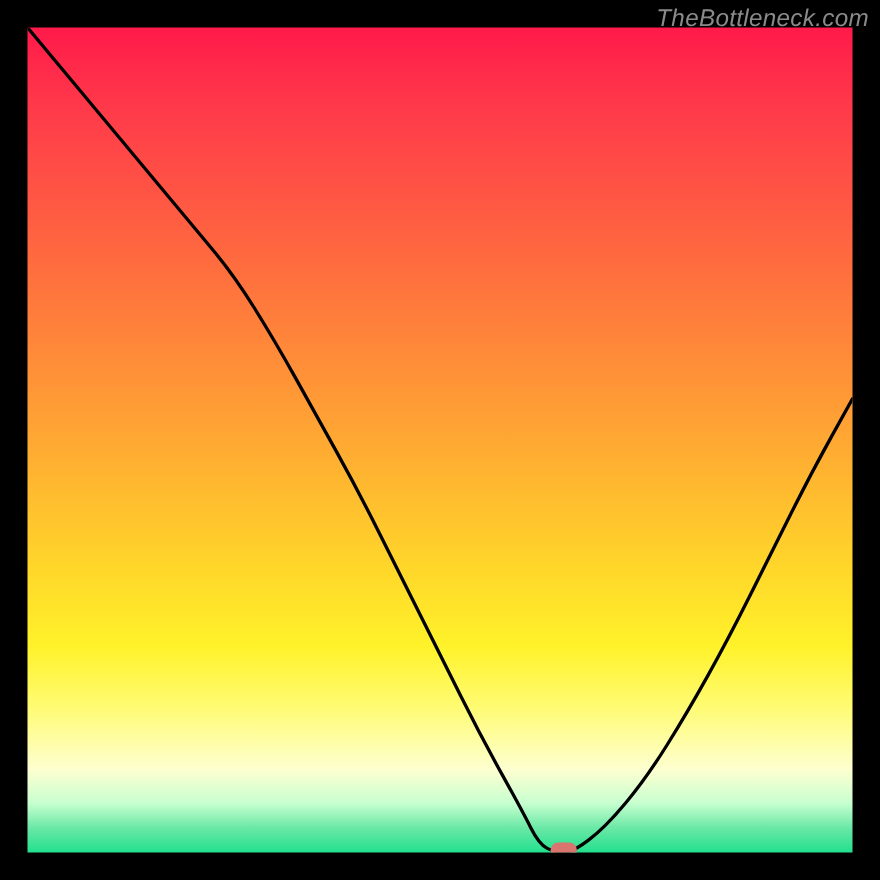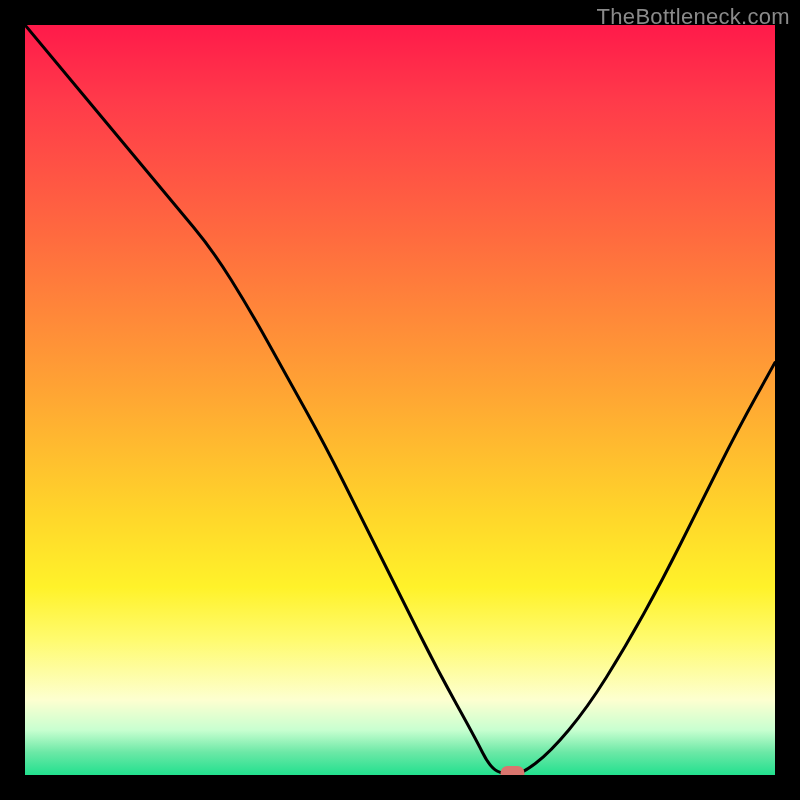--- a/index.html
+++ b/index.html
@@ -7,20 +7,21 @@
     padding: 0;
     width: 800px;
     height: 800px;
     background: #000;
     overflow: hidden;
   }
   .chart-container {
     position: relative;
     width: 800px;
     height: 800px;
+    font-style: italic;
   }
   .plot-area {
     position: absolute;
     left: 25px;
     top: 25px;
     width: 750px;
     height: 750px;
     background: linear-gradient(to bottom,
       #ff1a4a 0%,
       #ff3a4a 10%,

